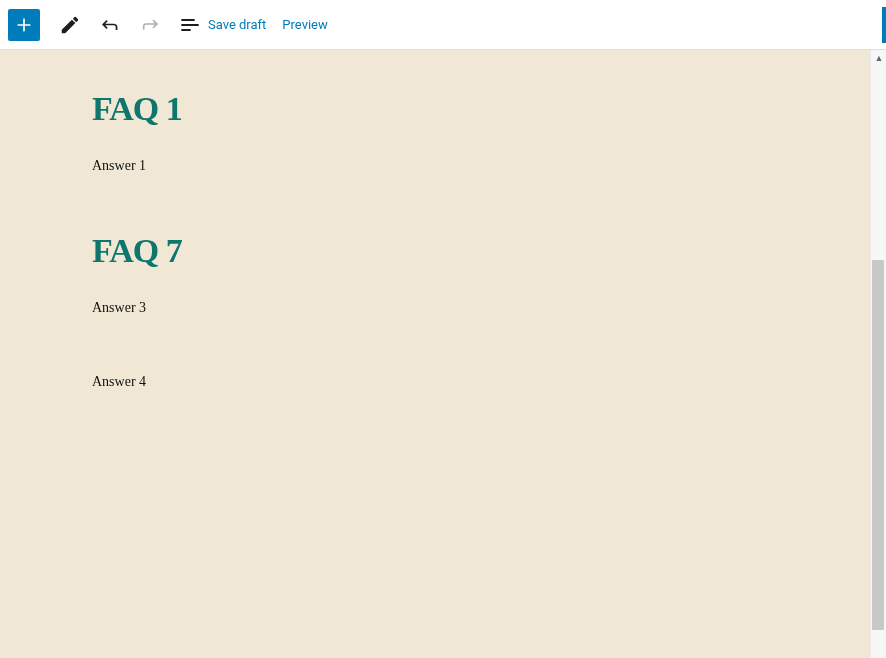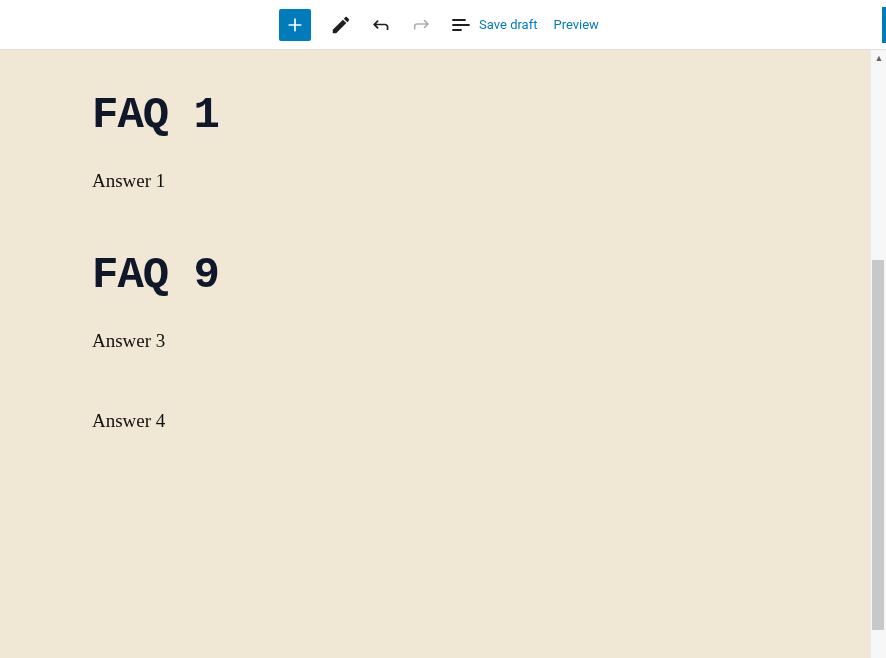--- a/index.html
+++ b/index.html
@@ -10,21 +10,21 @@
       overflow: hidden;
       background: #fff;
     }
     .toolbar {
       display: flex;
       align-items: center;
       height: 50px;
       padding: 0 8px;
       background: #fff;
       border-bottom: 1px solid #e0e0e0;
-      justify-content: center;
+      justify-content: flex-start;
     }
     .toolbar-left {
       display: flex;
       align-items: center;
       gap: 4px;
     }
     .toolbar-right {
       display: flex;
       align-items: center;
       gap: 16px;
@@ -73,30 +73,30 @@
     .canvas {
       background: #f0e8d5;
       height: 100%;
       padding: 40px 92px;
       overflow-y: auto;
     }
     .faq-block {
       margin-bottom: 58px;
     }
     .faq-heading {
-      font-family: Liberation Mono, monospace;
-      font-size: 44px;
+      font-family: Liberation Serif, serif;
+      font-size: 34px;
       font-weight: 900;
-      color: #0f172a;
+      color: #0f766e;
       letter-spacing: -1px;
       margin-bottom: 30px;
     }
     .faq-answer {
       font-family: Georgia, "Times New Roman", serif;
-      font-size: 19px;
+      font-size: 14px;
       color: #111;
       font-weight: 400;
     }
     .scrollbar-track {
       position: absolute;
       right: 0;
       top: 0;
       width: 16px;
       height: 100%;
       background: #f7f7f7;
@@ -169,21 +169,21 @@
 <div class="canvas-wrap">
   <div class="content-area">
     <div class="canvas">
       <div class="faq-block">
         <h2 class="faq-heading">FAQ 1</h2>
         <p class="faq-answer">Answer 1</p>
       </div>
       <div class="faq-block">
       </div>
       <div class="faq-block">
-        <h2 class="faq-heading">FAQ 9</h2>
+        <h2 class="faq-heading">FAQ 7</h2>
         <p class="faq-answer">Answer 3</p>
       </div>
       <div class="faq-block">
         <p class="faq-answer">Answer 4</p>
       </div>
     </div>
   </div>
   <div class="scrollbar-track">
     <div class="scroll-arrow">▲</div>
     <div class="scrollbar-thumb"></div>

